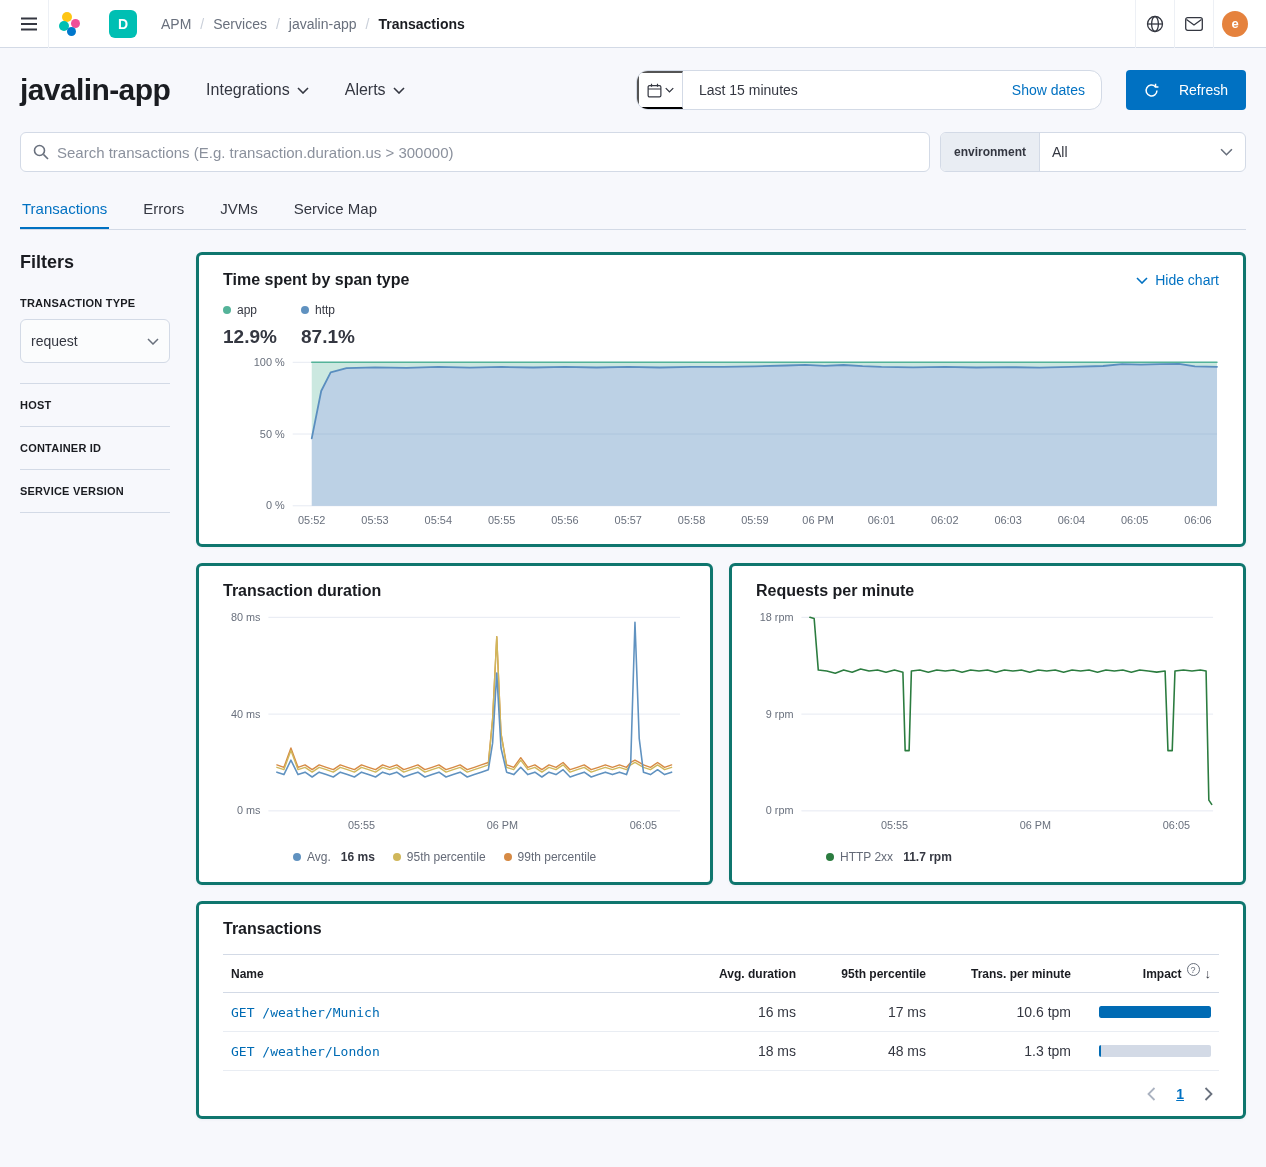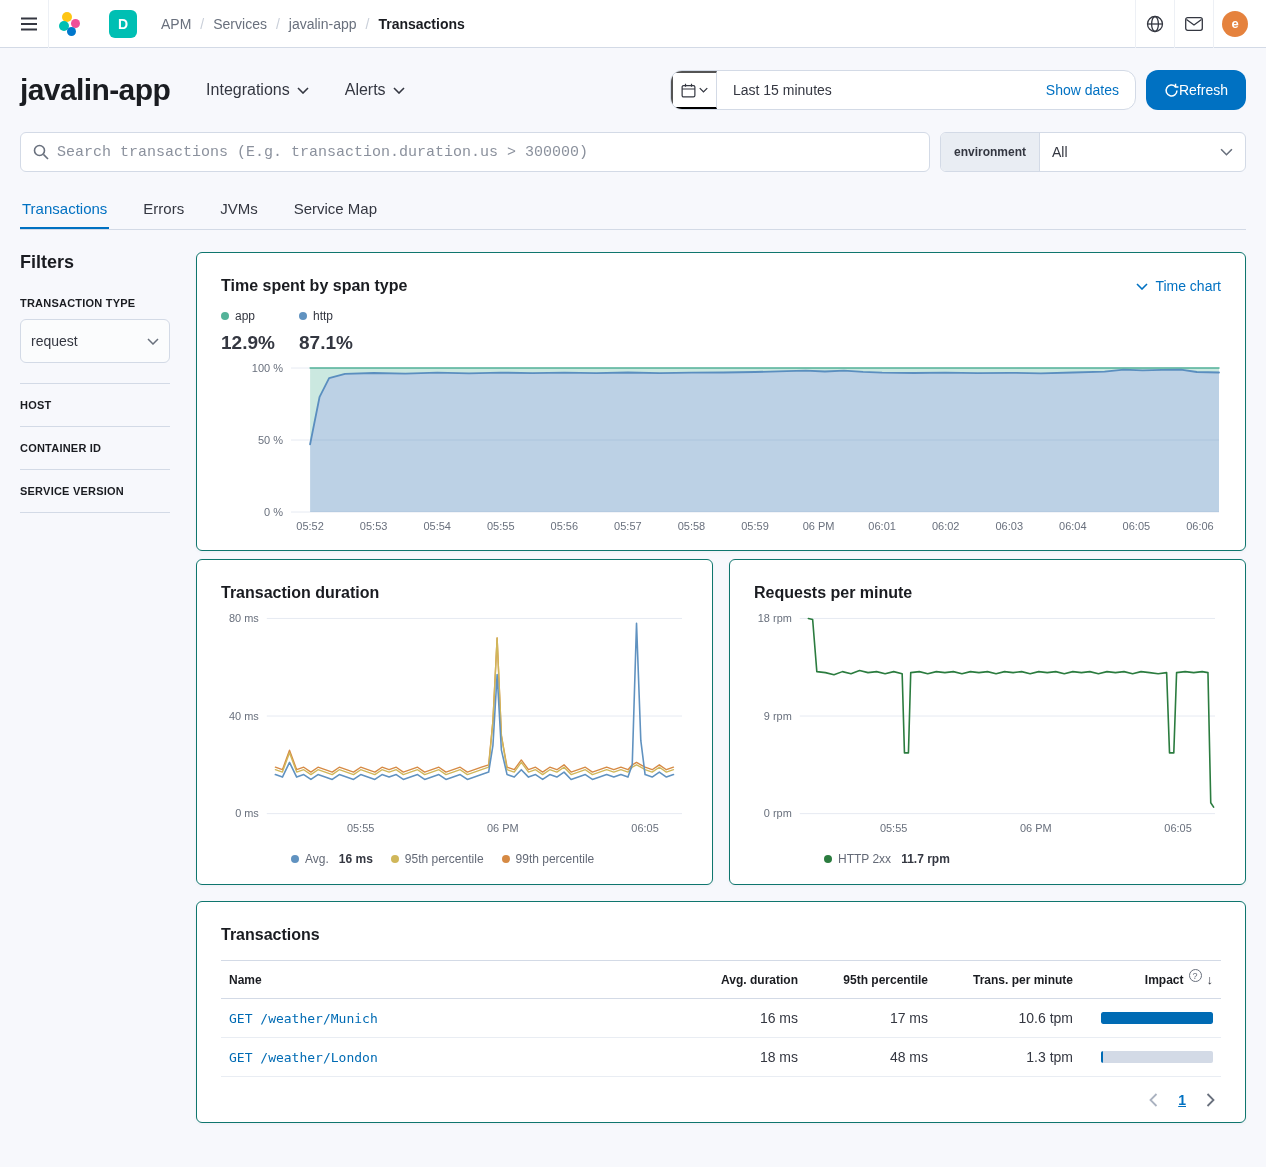--- a/index.html
+++ b/index.html
@@ -1,20 +1,20 @@
 <!DOCTYPE html>
 <html><head>
 <meta charset="utf-8">
 <style>
   *{box-sizing:border-box;margin:0;padding:0}
   html,body{width:1266px;height:1167px}
   body{background:#f7f8fc;font-family:"Liberation Sans","DejaVu Sans",sans-serif;color:#343741;overflow:hidden;font-size:14px}
   svg{font-family:inherit;display:block}
   button{font-family:inherit;cursor:pointer}
-  input{font-family:Liberation Mono, monospace}
+  input{font-family:Liberation Sans, sans-serif}
 
   
   .topbar{height:48px;background:#fff;border-bottom:1px solid #d3dae6;display:flex;align-items:center;padding:0 10px}
   .icon-btn{background:none;border:none;width:38px;height:48px;display:flex;align-items:center;justify-content:center;color:#343741}
   .tb-div{width:1px;height:48px;background:#edf0f5}
   .logo-wrap{width:42px;height:48px;display:flex;align-items:center;justify-content:center;cursor:pointer}
   .elogo{position:relative;width:24px;height:24px}
   .elogo i{position:absolute;border-radius:50%}
   .elogo .c1{width:10px;height:10px;left:4px;top:0;background:#fec514}
   .elogo .c2{width:9px;height:9px;left:13px;top:7px;background:#f04e98}
@@ -31,21 +31,21 @@
   
   .page{padding:10px 20px 12px}
   .page-header{display:flex;align-items:center;margin:12px 0 22px}
   h1.svc-title{font-size:30px;font-weight:700;color:#1a1c21;letter-spacing:-.02em}
   .hdr-link{display:flex;align-items:center;gap:7px;font-size:16px;color:#343741;margin-left:36px;cursor:pointer}
   .hdr-link svg{color:#343741}
   .datepicker{margin-left:auto;height:40px;width:466px;background:#fff;border:1px solid #d3dae6;border-radius:12px;display:flex;align-items:center;overflow:hidden}
   .dp-cal{width:46px;height:100%;border-right:1px solid #d3dae6;display:flex;align-items:center;justify-content:center;gap:3px;background:none;color:#343741}
   .dp-text{flex:1;padding:0 16px;font-size:14px;color:#343741}
   .dp-show{background:none;border:none;color:#0071c2;font-size:14px;font-weight:500;padding:0 16px}
-  .btn-refresh{margin-left:10px;height:40px;padding:0 18px;border:none;border-radius:12px;color:#fff;font-size:14px;font-weight:500;display:flex;align-items:center;gap:0}
+  .btn-refresh{margin-left:24px;height:40px;padding:0 18px;border:none;border-radius:4px;color:#fff;font-size:14px;font-weight:500;display:flex;align-items:center;gap:20px}
 
   
   .search-row{display:flex;margin-bottom:18px}
   .search-box{flex:1;height:40px;background:#fff;border:1px solid #d3dae6;border-radius:6px;display:flex;align-items:center;padding:0 12px;gap:8px}
   .search-box input{flex:1;border:none;outline:none;font-size:15px;color:#343741;background:transparent}
   .search-box input::placeholder{color:#8b919d}
   .env-control{width:306px;margin-left:10px;height:40px;border:1px solid #d3dae6;border-radius:6px;background:#fff;display:flex;overflow:hidden}
   .env-prepend{background:#e9edf3;border-right:1px solid #d3dae6;display:flex;align-items:center;padding:0 13px;font-size:12px;font-weight:600;color:#343741}
   .env-value{flex:1;display:flex;align-items:center;padding:0 12px;font-size:14px;color:#343741;cursor:pointer}
   .env-value svg{margin-left:auto;color:#69707d}
@@ -59,32 +59,32 @@
   .content{display:flex;padding-top:22px}
   .filters{width:150px;flex:none}
   .filters h2{font-size:18px;font-weight:700;color:#1a1c21;margin-bottom:24px}
   .f-label{font-size:11px;font-weight:700;color:#1a1c21;letter-spacing:.02em;margin-bottom:10px}
   .f-select{height:44px;background:#fbfcfd;border:1px solid #d3dae6;border-radius:6px;display:flex;align-items:center;padding:0 10px;font-size:14px;color:#343741;cursor:pointer}
   .f-select svg{margin-left:auto;color:#69707d}
   .f-secs{margin-top:20px;border-top:1px solid #d3dae6}
   .f-sec{font-size:11px;font-weight:700;color:#1a1c21;letter-spacing:.02em;padding:15px 0;border-bottom:1px solid #d3dae6;cursor:pointer}
 
   .main-col{flex:1;margin-left:26px;min-width:0}
-  .panel{background:#fff;border:1px solid #0f766e;border-radius:6px;padding:24px 24px 10px;box-shadow:0 1px 3px rgba(109,120,135,.07)}
+  .panel{background:#fff;border:3px solid #0f766e;border-radius:6px;padding:16px 24px 10px;box-shadow:0 1px 3px rgba(109,120,135,.07)}
   .panel h3{font-size:16px;font-weight:700;color:#1a1c21}
   .span-head{display:flex;align-items:center;justify-content:space-between}
   .hide-chart{display:flex;align-items:center;gap:7px;background:none;border:none;color:#0071c2;font-size:14px}
   .legend-cols{display:flex;margin-top:14px}
   .legend-col{width:78px}
   .legend-item{display:flex;align-items:center;gap:6px;font-size:12px;color:#343741;cursor:pointer}
   .dot{width:8px;height:8px;border-radius:50%;flex:none}
   .pct{font-size:19px;font-weight:600;color:#343741;margin-top:9px}
   .chart{width:100%;margin-top:6px}
 
-  .panel-row{display:flex;gap:16px;margin-top:8px}
+  .panel-row{display:flex;gap:16px;margin-top:16px}
   .panel-row .panel{flex:1}
   .chart-legend{display:flex;align-items:center;gap:18px;font-size:12px;color:#646a77;padding:12px 0 8px 70px}
   .chart-legend b{color:#343741;font-weight:700;margin-left:4px}
   .li{display:flex;align-items:center;gap:6px;cursor:pointer}
 
   
   .table-panel{margin-top:16px;padding-bottom:6px}
   table{width:100%;border-collapse:collapse;margin-top:16px;font-size:14px}
   thead tr{border-top:1px solid #d3dae6;border-bottom:1px solid #d3dae6}
   th{font-size:12px;font-weight:700;color:#1a1c21;padding:11px 8px;text-align:right;white-space:nowrap}
@@ -238,21 +238,21 @@
 
     <section class="main-col">
 
       <div class="panel">
         <div class="span-head">
           <h3>Time spent by span type</h3>
           <button class="hide-chart">
             <svg width="12" height="7" viewBox="0 0 12 7" fill="none" stroke="#0071c2" stroke-width="1.6">
                 <polyline points="1,1 6,6 11,1"></polyline>
               </svg>
-            <span>Time chart</span>
+            <span>Hide chart</span>
           </button>
         </div>
         <div class="legend-cols">
           <div class="legend-col">
             <div class="legend-item">
               <span class="dot" style="background: rgb(84, 179, 153);"></span>
               <span>app</span>
             </div>
             <div class="pct">12.9%</div>
           </div>

